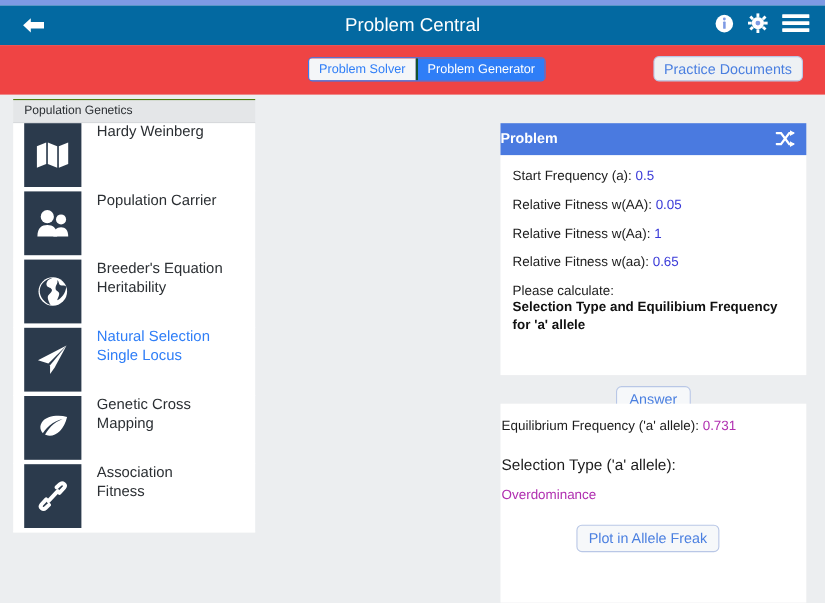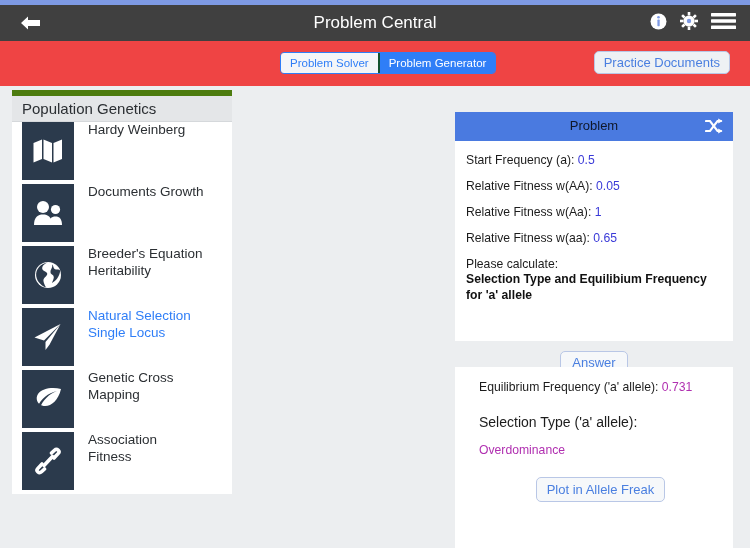--- a/index.html
+++ b/index.html
@@ -20,21 +20,21 @@
     position: absolute; top: -9px; font-size: 10px; color: #d8e0f7;
     font-family: "Liberation Sans", sans-serif; white-space: nowrap;
   }
   .sb-left { left: 8px; }
   .sb-mid { left: 356px; }
   .sb-right { right: 10px; }
 
   
   .navbar {
     position: absolute; top: 5px; left: 0; width: 750px; height: 36px;
-    background: #404040;
+    background: #0369a1;
     padding-left: 20px;
   }
   .nav-title {
     position: absolute; left: 0; right: 0; top: 8px;
     text-align: center; color: #ffffff; font-size: 17px;
   }
   .back-arrow {
     position: absolute; left: 20px; top: 10px;
     width: 22px; height: 16px; cursor: pointer;
   }
@@ -70,22 +70,22 @@
     font-family: "Liberation Sans", sans-serif;
   }
 
   
   .sidebar {
     position: absolute; left: 12px; top: 90px;
     width: 220px; background: transparent;
   }
   .sb-header {
     background: #e4e6e8; color: #2b2f33;
-    font-size: 15px; padding: 4px 0 4px 10px;
-    border-top: 6px solid #4d7c0f;
+    font-size: 11px; padding: 4px 0 4px 10px;
+    border-top: 1px solid #4d7c0f;
     border-bottom: 1px solid #d5d8db;
   }
   .sb-list { background: #ffffff; }
   .sb-item {
     display: flex; align-items: flex-start; height: 62px;
     padding-left: 10px; cursor: pointer;
     border-bottom: 1px solid #ffffff;
   }
   .sb-tile {
     width: 52px; height: 58px; background: #2b3a4c;
@@ -100,21 +100,21 @@
 
   
   .problem-panel {
     position: absolute; left: 455px; top: 112px; width: 278px;
   }
   .pp-head {
     height: 29px; background: #4a7ae0; position: relative;
   }
   .pp-head-title {
     position: absolute; left: 0; right: 0; top: 6px;
-    text-align: center; color: #0f172a; font-size: 13px; font-weight: normal;
+    text-align: left; color: #ffffff; font-size: 13px; font-weight: bold;
   }
   .shuffle-btn {
     position: absolute; right: 10px; top: 6px; cursor: pointer;
   }
   .pp-body {
     background: #ffffff; padding: 12px 11px 10px 11px;
     height: 200px;
   }
   .pp-row {
     font-size: 12.2px; color: #1c1c1c; margin-bottom: 12px;
@@ -129,21 +129,21 @@
   .answer-btn {
     font-size: 13px; color: #4a7fe0; background: #f6f8fa;
     border: 1px solid #b9c7e6; border-radius: 5px;
     padding: 3px 11px; cursor: pointer;
     font-family: "Liberation Sans", sans-serif;
   }
 
   
   .answer-panel {
     position: absolute; left: 455px; top: 367px; width: 278px;
-    height: 181px; background: #ffffff; padding: 13px 11px 0 24px;
+    height: 181px; background: #ffffff; padding: 13px 11px 0 1px;
   }
   .ans-row { font-size: 12.2px; color: #1c1c1c; margin-bottom: 20px; }
   .ans-val { color: #b02fb0; }
   .ans-type-label { font-size: 14px; color: #1c1c1c; }
   .ans-type-val { font-size: 12.2px; color: #b02fb0; margin-top: 13px; }
   .plot-wrap { text-align: center; margin-top: 20px; }
   .plot-btn {
     font-size: 13px; color: #4a7fe0; background: #f6f8fa;
     border: 1px solid #b9c7e6; border-radius: 5px;
     padding: 4px 10px; cursor: pointer;
@@ -234,21 +234,21 @@
         <span class="sb-tile">
           <svg width="30" height="26" viewBox="0 0 30 26">
             <g fill="#ffffff">
               <circle cx="10" cy="7" r="6"></circle>
               <path d="M1 25 C1 17 5 14.5 10 14.5 C15 14.5 19 17 19 25 Z"></path>
               <circle cx="22.5" cy="9.5" r="4.6"></circle>
               <path d="M15.5 25 C15.5 19 18.5 16.5 22.5 16.5 C26.5 16.5 29 19 29 25 Z"></path>
             </g>
           </svg>
         </span>
-        <span class="sb-label">Documents Growth</span>
+        <span class="sb-label">Population Carrier</span>
       </div>
 
       <div class="sb-item">
         <span class="sb-tile">
           <svg width="28" height="28" viewBox="0 0 28 28">
             <circle cx="14" cy="14" r="13" fill="#ffffff"></circle>
             <path d="M14 1.6 C9.5 3 7.5 6 8.5 8.5 C9.3 10.4 12 10 13 12 C14 14 11.5 15.5 10 17.5 C8.7 19.2 9.8 22.5 12 26.3 C9 25.6 3 21.5 2.2 15 C1.4 8.3 6.8 2.5 14 1.6 Z" fill="#2b3a4c"></path>
             <path d="M18 3.6 C20 5 19 7.5 21 8.3 C23 9 25 7.8 26.2 9.8 C25.6 15.5 22 20 18 22 C18.8 19 20.5 17 19.5 15 C18.5 13 16.5 13.5 16.5 11 C16.5 8 19 7 18 3.6 Z" fill="#2b3a4c"></path>
           </svg>
         </span>

